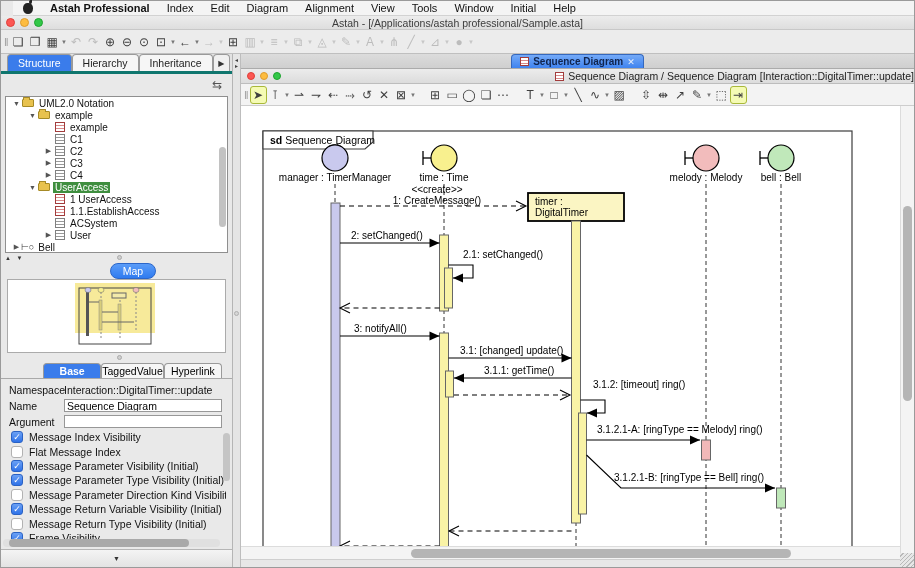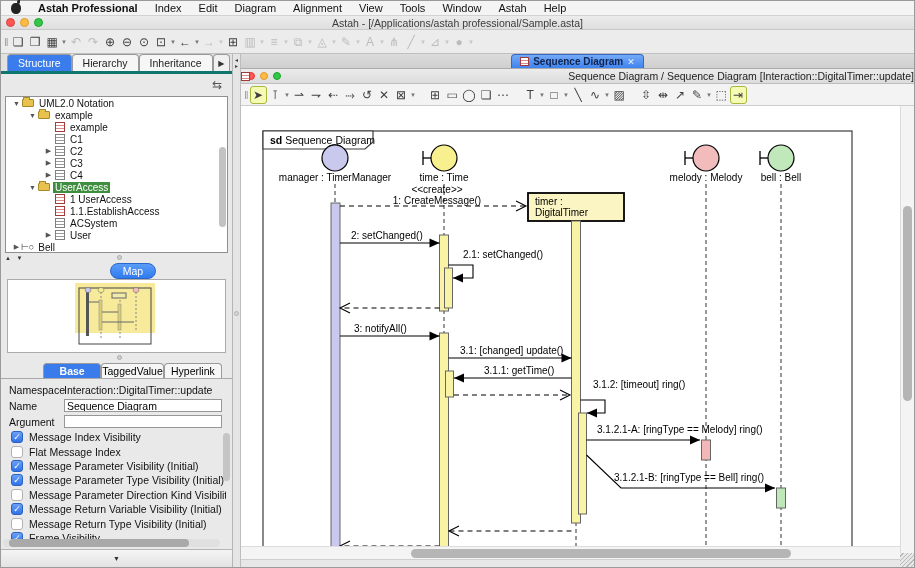--- a/index.html
+++ b/index.html
@@ -4,21 +4,21 @@
 <style>
   * { margin:0; padding:0; box-sizing:border-box; }
   html,body { width:915px; height:568px; overflow:hidden; background:#cfcfcf;
               font-family:"Liberation Sans", sans-serif; }
   .window { width:915px; height:568px; background:#e9e9e9; border:1px solid #9a9a9a;
             display:flex; flex-direction:column; position:relative; }
 
   
   .menubar { height:15px; background:#f4f4f4; border-bottom:1px solid #d2d2d2;
              display:flex; align-items:center; padding-left:10px; gap:17px;
-             font-size:11px; color:#111; flex:0 0 auto; }
+             font-size:11px; color:#111; flex:0 0 auto;margin-left:12px; }
   .apple { width:10px; height:11px; background:#222; border-radius:45% 45% 48% 48%; position:relative; }
   .apple::before { content:""; position:absolute; right:1px; top:-3px; width:3px; height:4px;
                    background:#222; border-radius:50% 0 50% 50%; }
   .menu-item { cursor:default; white-space:nowrap; }
   .menu-item.app { font-weight:bold; }
 
   
   .titlebar { height:14px; background:linear-gradient(#ececec,#dedede);
               border-bottom:1px solid #c8c8c8; display:flex; align-items:center;
               position:relative; flex:0 0 auto; }
@@ -110,21 +110,21 @@
   .doc-tab { height:14px; display:flex; align-items:center; gap:4px; padding:0 8px;
              background:linear-gradient(#74aaf8,#3f83ef); border:1px solid #3568bd; border-bottom:none;
              border-radius:4px 4px 0 0; font-size:10px; font-weight:bold; color:#10244e; }
   .mini-seq-icon { width:9px; height:9px; border:1px solid #a23c3c; flex:0 0 auto;
                    background:repeating-linear-gradient(180deg,#fff 0 2px,#d98a8a 2px 3px); }
   .doc-tab .close { color:#e7eefb; font-size:9px; font-weight:normal; }
   .doc-titlebar { height:15px; background:linear-gradient(#ececec,#dcdcdc); border-bottom:1px solid #bdbdbd;
                   display:flex; align-items:center; position:relative; flex:0 0 auto; }
   .doc-titlebar .lights { margin-left:6px; }
   .doc-titlebar .light { width:8px; height:8px; }
-  .doc-title { position:absolute; left:0; right:0; display:flex; justify-content:space-between; align-items:center; gap:4px;
+  .doc-title { position:absolute; left:0; right:0; display:flex; justify-content:flex-end; align-items:center; gap:4px;
                font-size:10.5px; color:#222; }
   .diagram-toolbar { height:22px; background:#f3f3f3; border-bottom:1px solid #cdcdcd;
                      display:flex; align-items:center; padding-left:2px; flex:0 0 auto; }
   .ticon.sel { background:#f5fbb4; border:1px solid #a9b83a; }
   .tgap { width:10px; }
 
   
   .canvas { flex:1; background:#fff; position:relative; min-height:0; overflow:hidden; }
   .canvas svg text { font-family:"Liberation Sans",sans-serif; }
   .vscroll { position:absolute; top:0; right:0; width:14px; bottom:8px; background:#f4f4f4; border-left:1px solid #dcdcdc; }
@@ -144,21 +144,21 @@
     <span class="apple"></span>
     <span id="menu-items" style="display: flex; gap: 17px;">
         <span class="menu-item app">Astah Professional</span>
         <span class="menu-item">Index</span>
         <span class="menu-item">Edit</span>
         <span class="menu-item">Diagram</span>
         <span class="menu-item">Alignment</span>
         <span class="menu-item">View</span>
         <span class="menu-item">Tools</span>
         <span class="menu-item">Window</span>
-        <span class="menu-item">Astah</span>
+        <span class="menu-item">Initial</span>
         <span class="menu-item">Help</span>
       </span>
   </div>
 
   <div class="titlebar">
     <span class="lights">
       <span class="light red"></span>
       <span class="light yellow"></span>
       <span class="light green"></span>
     </span>

